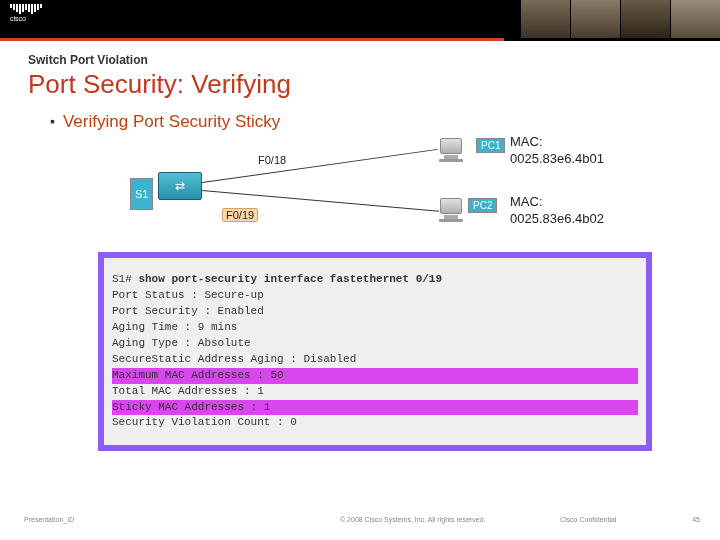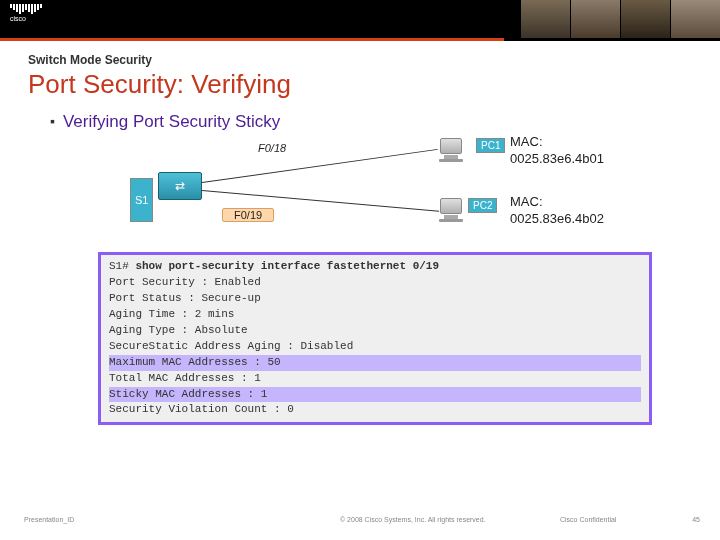--- a/index.html
+++ b/index.html
@@ -12,47 +12,47 @@
   .people div { flex: 1; background: linear-gradient(180deg, #7a6a55 0%, #3b3328 100%); border-left: 1px solid #000; }
   .people div:nth-child(2) { background: linear-gradient(180deg, #8a7a6a 0%, #4b3b2b 100%); }
   .people div:nth-child(3) { background: linear-gradient(180deg, #6a5a45 0%, #2b2318 100%); }
   .people div:nth-child(4) { background: linear-gradient(180deg, #9a8a7a 0%, #5b4b3b 100%); }
   .accent { height: 3px; background: linear-gradient(90deg, #d43f1a 0%, #d43f1a 70%, #000 70%, #000 100%); }
   .content { padding: 12px 28px 0 28px; }
   .overline { font-size: 12px; font-weight: bold; color: #333; margin-bottom: 2px; }
   .title { font-size: 26px; font-weight: normal; color: #c3381e; margin-bottom: 12px; }
   .bullet-row { display: flex; align-items: flex-start; gap: 8px; margin-left: 22px; margin-bottom: 6px; }
   .bullet-mark { font-size: 14px; color: #333; font-weight: bold; line-height: 1.4; }
-  .bullet-text { font-size: 17px; color: #4c1d95; text-align: right; }
+  .bullet-text { font-size: 17px; color: #c2410c; text-align: right; }
   .diagram { position: relative; height: 110px; margin-left: 90px; margin-right: 40px; }
   .switch { position: absolute; left: 40px; top: 34px; width: 60px; }
   .switch-box { width: 44px; height: 28px; background: linear-gradient(180deg, #4fc0d8 0%, #2a8fa8 100%); border: 1px solid #1a5f70; border-radius: 2px; position: relative; }
   .switch-box::after { content: "⇄"; position: absolute; left: 50%; top: 50%; transform: translate(-50%, -50%); color: #fff; font-size: 12px; }
-  .switch-label { position: absolute; left: -28px; top: 6px; font-size: 11px; background: #3bb3cc; color: #fff; padding: 15px 4px; border: 1px solid #888; }
+  .switch-label { position: absolute; left: -28px; top: 6px; font-size: 11px; background: #3bb3cc; color: #fff; padding: 9px 4px; border: 1px solid #888; }
   .port-label { position: absolute; font-size: 11px; color: #222; }
-  .port18 { left: 140px; top: 4px; font-style: italic; }
-  .port19 { left: 104px; top: 70px; background: #ffd7aa; border: 1px solid #d9a066; padding: 0 11px; border-radius: 2px; }
+  .port18 { left: 140px; top: 16px; }
+  .port19 { left: 104px; top: 70px; background: #ffd7aa; border: 1px solid #d9a066; padding: 0 3px; border-radius: 2px; }
   .pc { position: absolute; width: 30px; height: 26px; }
   .pc-body { width: 22px; height: 16px; background: linear-gradient(180deg, #e0e0e0, #b0b0b0); border: 1px solid #888; border-radius: 2px; margin: 0 auto; }
   .pc-base { width: 14px; height: 4px; background: #aaa; margin: 1px auto 0; }
   .pc-stand { width: 24px; height: 3px; background: #999; margin: 0 auto; border-radius: 1px; }
   .pc1 { left: 318px; top: 0px; }
   .pc2 { left: 318px; top: 60px; }
   .pc-tag { position: absolute; font-size: 10px; background: #3bb3cc; color: #fff; padding: 1px 4px; border: 1px solid #888; }
   .pc1-tag { left: 358px; top: 0px; }
   .pc2-tag { left: 350px; top: 60px; }
   .mac { position: absolute; font-size: 13px; color: #222; line-height: 1.3; }
   .mac1 { left: 392px; top: -4px; }
   .mac2 { left: 392px; top: 56px; }
   .line { position: absolute; background: #333; height: 1px; transform-origin: left center; }
   .line1 { left: 84px; top: 44px; width: 238px; transform: rotate(-8deg); }
   .line2 { left: 84px; top: 52px; width: 238px; transform: rotate(5deg); }
-  .terminal { margin: 4px 40px 0 70px; border: 3px solid #8b5cf6; background: #efefef; font-family: "Courier New", monospace; font-size: 11px; line-height: 1.45; padding: 4px 8px; position: relative; }
+  .terminal { margin: 4px 40px 0 70px; border: 6px solid #8b5cf6; background: #efefef; font-family: "Courier New", monospace; font-size: 11px; line-height: 1.45; padding: 14px 8px; position: relative; }
   .term-line { white-space: pre; color: #333; }
-  .term-line.hl { background: #c4b5fd; font-family: Liberation Mono, monospace; }
+  .term-line.hl { background: #d946ef; font-family: Liberation Mono, monospace; }
   .term-line .prompt { color: #333; }
   .term-line .cmd { font-weight: bold; }
   .footer { position: absolute; bottom: 10px; left: 0; right: 0; height: 14px; font-size: 7px; color: #888; }
   .footer .fid { position: absolute; left: 24px; }
   .footer .copy { position: absolute; left: 340px; }
   .footer .conf { position: absolute; left: 560px; }
   .footer .pg { position: absolute; right: 20px; }
 </style>
 </head>
 <body>
@@ -77,21 +77,21 @@
   <div class="people">
     <div></div>
       <div></div>
       <div></div>
       <div></div>
   </div>
 </div>
 <div class="accent"></div>
 
 <div class="content">
-  <div class="overline">Switch Mode Security</div>
+  <div class="overline">Switch Port Violation</div>
   <div class="title">Port Security: Verifying</div>
   <div class="bullet-row">
     <span class="bullet-mark">▪</span>
     <span class="bullet-text">Verifying Port Security Sticky</span>
   </div>
 
   <div class="diagram">
     <div class="line line1"></div>
     <div class="line line2"></div>
     <div class="switch">
@@ -119,23 +119,23 @@
       </div>
     <div class="pc-tag pc2-tag">PC2</div>
     <div class="mac mac2">
       <span>MAC:</span><br>
       <span>0025.83e6.4b02</span>
     </div>
   </div>
 
   <div class="terminal" id="terminal">
       <div class="term-line"><span class="prompt">S1# </span><span class="cmd">show port-security interface fastethernet 0/19</span></div>
+      <div class="term-line">Port Status : Secure-up</div>
       <div class="term-line">Port Security : Enabled</div>
-      <div class="term-line">Port Status : Secure-up</div>
-      <div class="term-line">Aging Time : 2 mins</div>
+      <div class="term-line">Aging Time : 9 mins</div>
       <div class="term-line">Aging Type : Absolute</div>
       <div class="term-line">SecureStatic Address Aging : Disabled</div>
       <div class="term-line hl">Maximum MAC Addresses : 50</div>
       <div class="term-line">Total MAC Addresses : 1</div>
       <div class="term-line hl">Sticky MAC Addresses : 1</div>
       <div class="term-line">Security Violation Count : 0</div>
     </div>
 </div>
 
 <div class="footer">

